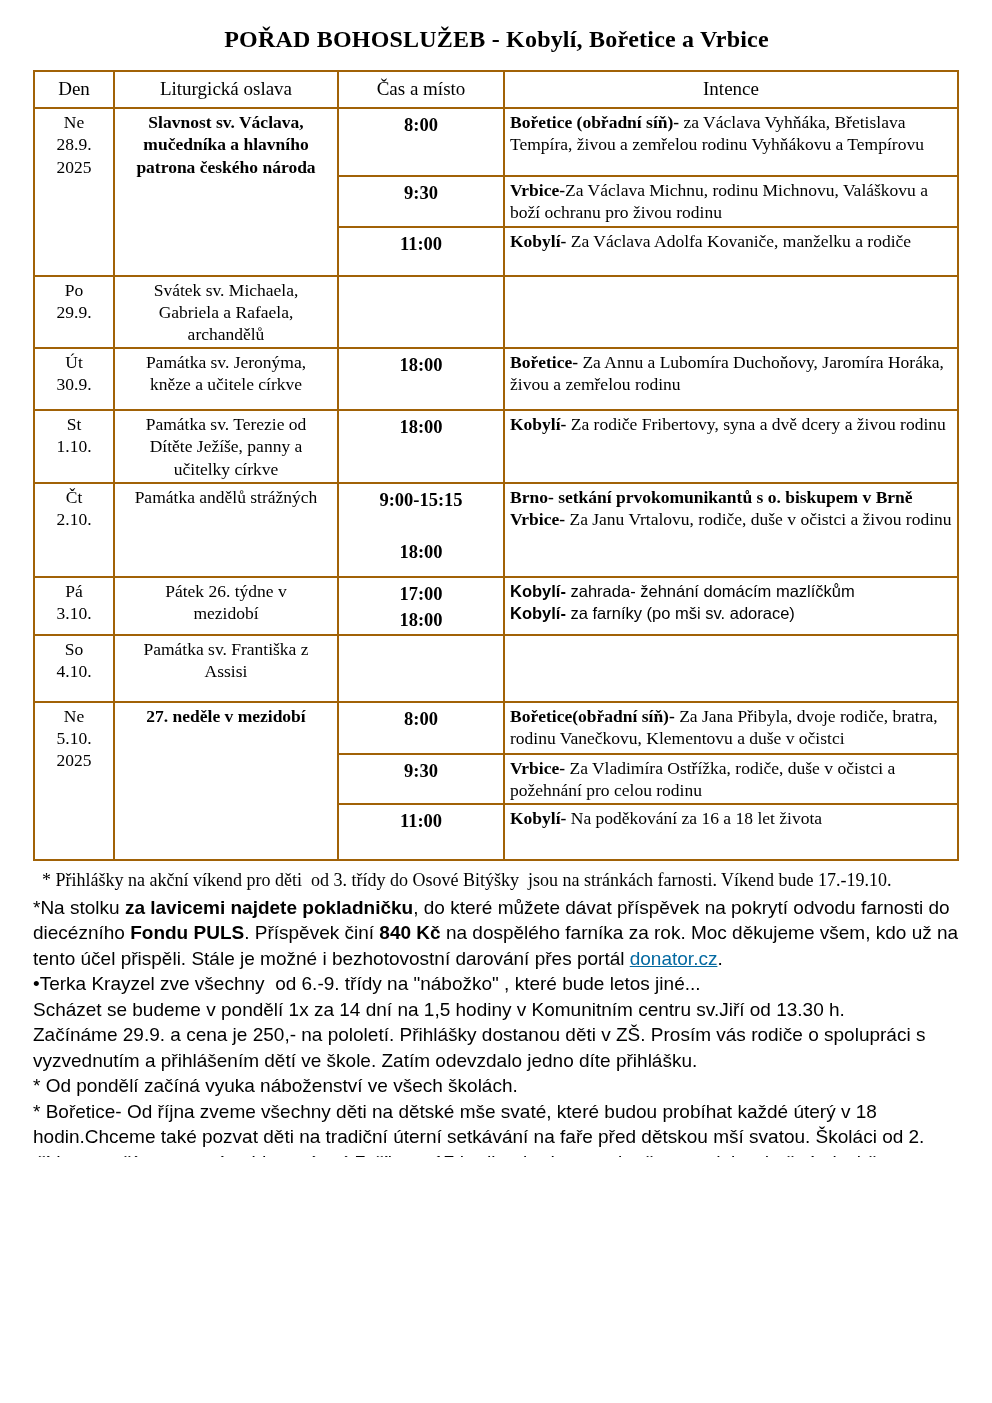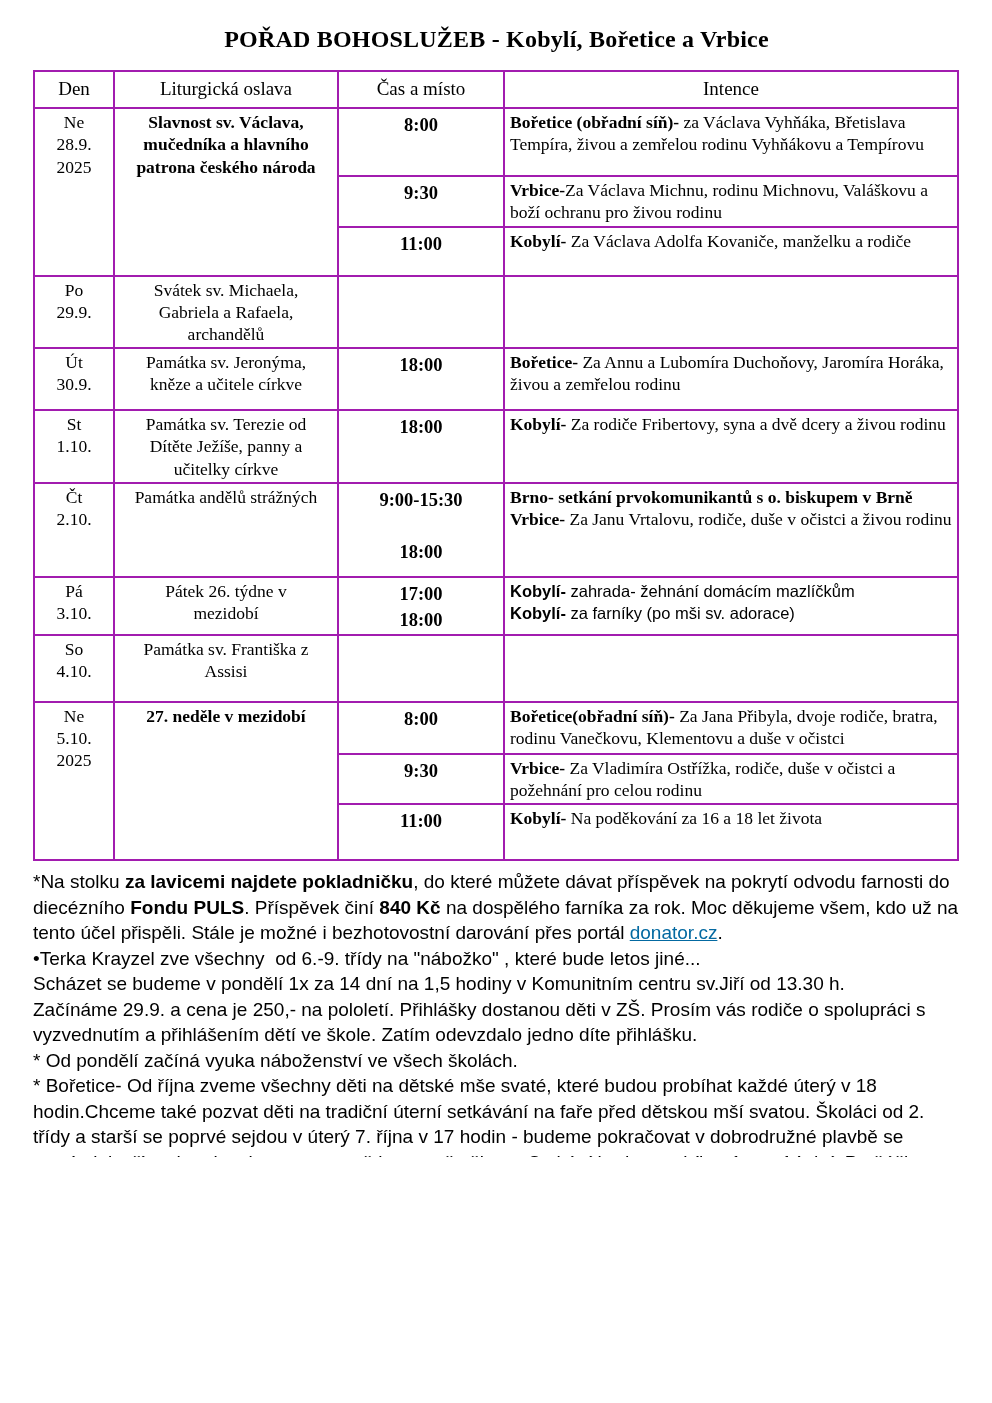--- a/index.html
+++ b/index.html
@@ -24,21 +24,21 @@
   
   table.schedule{
     border-collapse:collapse;margin-top:17px;width:924px;
     table-layout:fixed;
   }
   table.schedule col.c-day{width:80px;}
   table.schedule col.c-cel{width:224px;}
   table.schedule col.c-time{width:166px;}
   table.schedule col.c-int{width:454px;}
   table.schedule th, table.schedule td{
-    border:2px solid #a21caf;
+    border:2px solid #a16207;
     vertical-align:top;
     padding:2px 5px;
     font-size:17.5px;
     line-height:1.27;
   }
   table.schedule th{
     font-weight:normal;font-size:19px;text-align:center;
     padding:5px 4px 6px 4px;
   }
   td.day-cell{text-align:center;white-space:pre-line;padding-top:4px;}
@@ -152,21 +152,21 @@
           </td>
           <td class="int-cell">
             <div class="int-entry"><span class="int-place">Kobylí-</span> Za rodiče Fribertovy, syna a dvě dcery a živou rodinu</div>
           </td>
         </tr>
         <tr>
           <td class="day-cell" rowspan="1">Čt
 2.10.</td>
           <td class="cel-cell" rowspan="1">Památka andělů strážných</td>
           <td class="time-cell" style="height: 88px;">
-            <div class="time-val">9:00-15:30</div>
+            <div class="time-val">9:00-15:15</div>
             <div class="time-val gap">18:00</div>
           </td>
           <td class="int-cell">
             <div class="int-entry allbold"><span class="int-place">Brno-</span> setkání prvokomunikantů s o. biskupem v Brně</div>
             <div class="int-entry"><span class="int-place">Vrbice-</span> Za Janu Vrtalovu, rodiče, duše v očistci a živou rodinu</div>
           </td>
         </tr>
         <tr>
           <td class="day-cell" rowspan="1">Pá
 3.10.</td>
@@ -214,20 +214,21 @@
             <div class="time-val">11:00</div>
           </td>
           <td class="int-cell">
             <div class="int-entry"><span class="int-place">Kobylí-</span> Na poděkování za 16 a 18 let života</div>
           </td>
         </tr>
       </tbody>
   </table>
 
   <div class="notes">
+    <p class="note-serif">  * Přihlášky na akční víkend pro děti  od 3. třídy do Osové Bitýšky  jsou na stránkách farnosti. Víkend bude 17.-19.10.</p>
     <p class="note-sans" id="puls-note"><span>*Na stolku </span><b>za lavicemi najdete pokladničku</b><span>, do které můžete dávat příspěvek na pokrytí odvodu farnosti do diecézního </span><b>Fondu PULS</b><span>. Příspěvek činí </span><b>840 Kč</b><span> na dospělého farníka za rok. Moc děkujeme všem, kdo už na tento účel přispěli. Stále je možné i bezhotovostní darování přes portál </span><a href="#" class="donator-link">donator.cz</a><span>.</span></p>
     <p class="note-sans" id="catechesis-note">•Terka Krayzel zve všechny  od 6.-9. třídy na "nábožko" , které bude letos jiné...
 Scházet se budeme v pondělí 1x za 14 dní na 1,5 hodiny v Komunitním centru sv.Jiří od 13.30 h.
 Začínáme 29.9. a cena je 250,- na pololetí. Přihlášky dostanou děti v ZŠ. Prosím vás rodiče o spolupráci s vyzvednutím a přihlášením dětí ve škole. Zatím odevzdalo jedno díte přihlášku.
 * Od pondělí začíná vyuka náboženství ve všech školách.
 * Bořetice- Od října zveme všechny děti na dětské mše svaté, které budou probíhat každé úterý v 18 hodin.Chceme také pozvat děti na tradiční úterní setkávání na faře před dětskou mší svatou. Školáci od 2. třídy a starší se poprvé sejdou v úterý 7. října v 17 hodin - budeme pokračovat v dobrodružné plavbě se svatými, kteří mohou inspirovat a prosvětlovat naše životy. Setkání budou probíhat 1x za 14 dní. Prvňáčky a školkové děti zveme na katecheze Dobrého Pastýře, které budou probíhat taktéž v úterý v 17 hodin na faře 1x za 14 dní. Poprvé se sejdeme v úterý 14. října. Bližší informace Martina Michalová a Lenka Kuchyňková</p>
   </div>
 
 </div>
 

